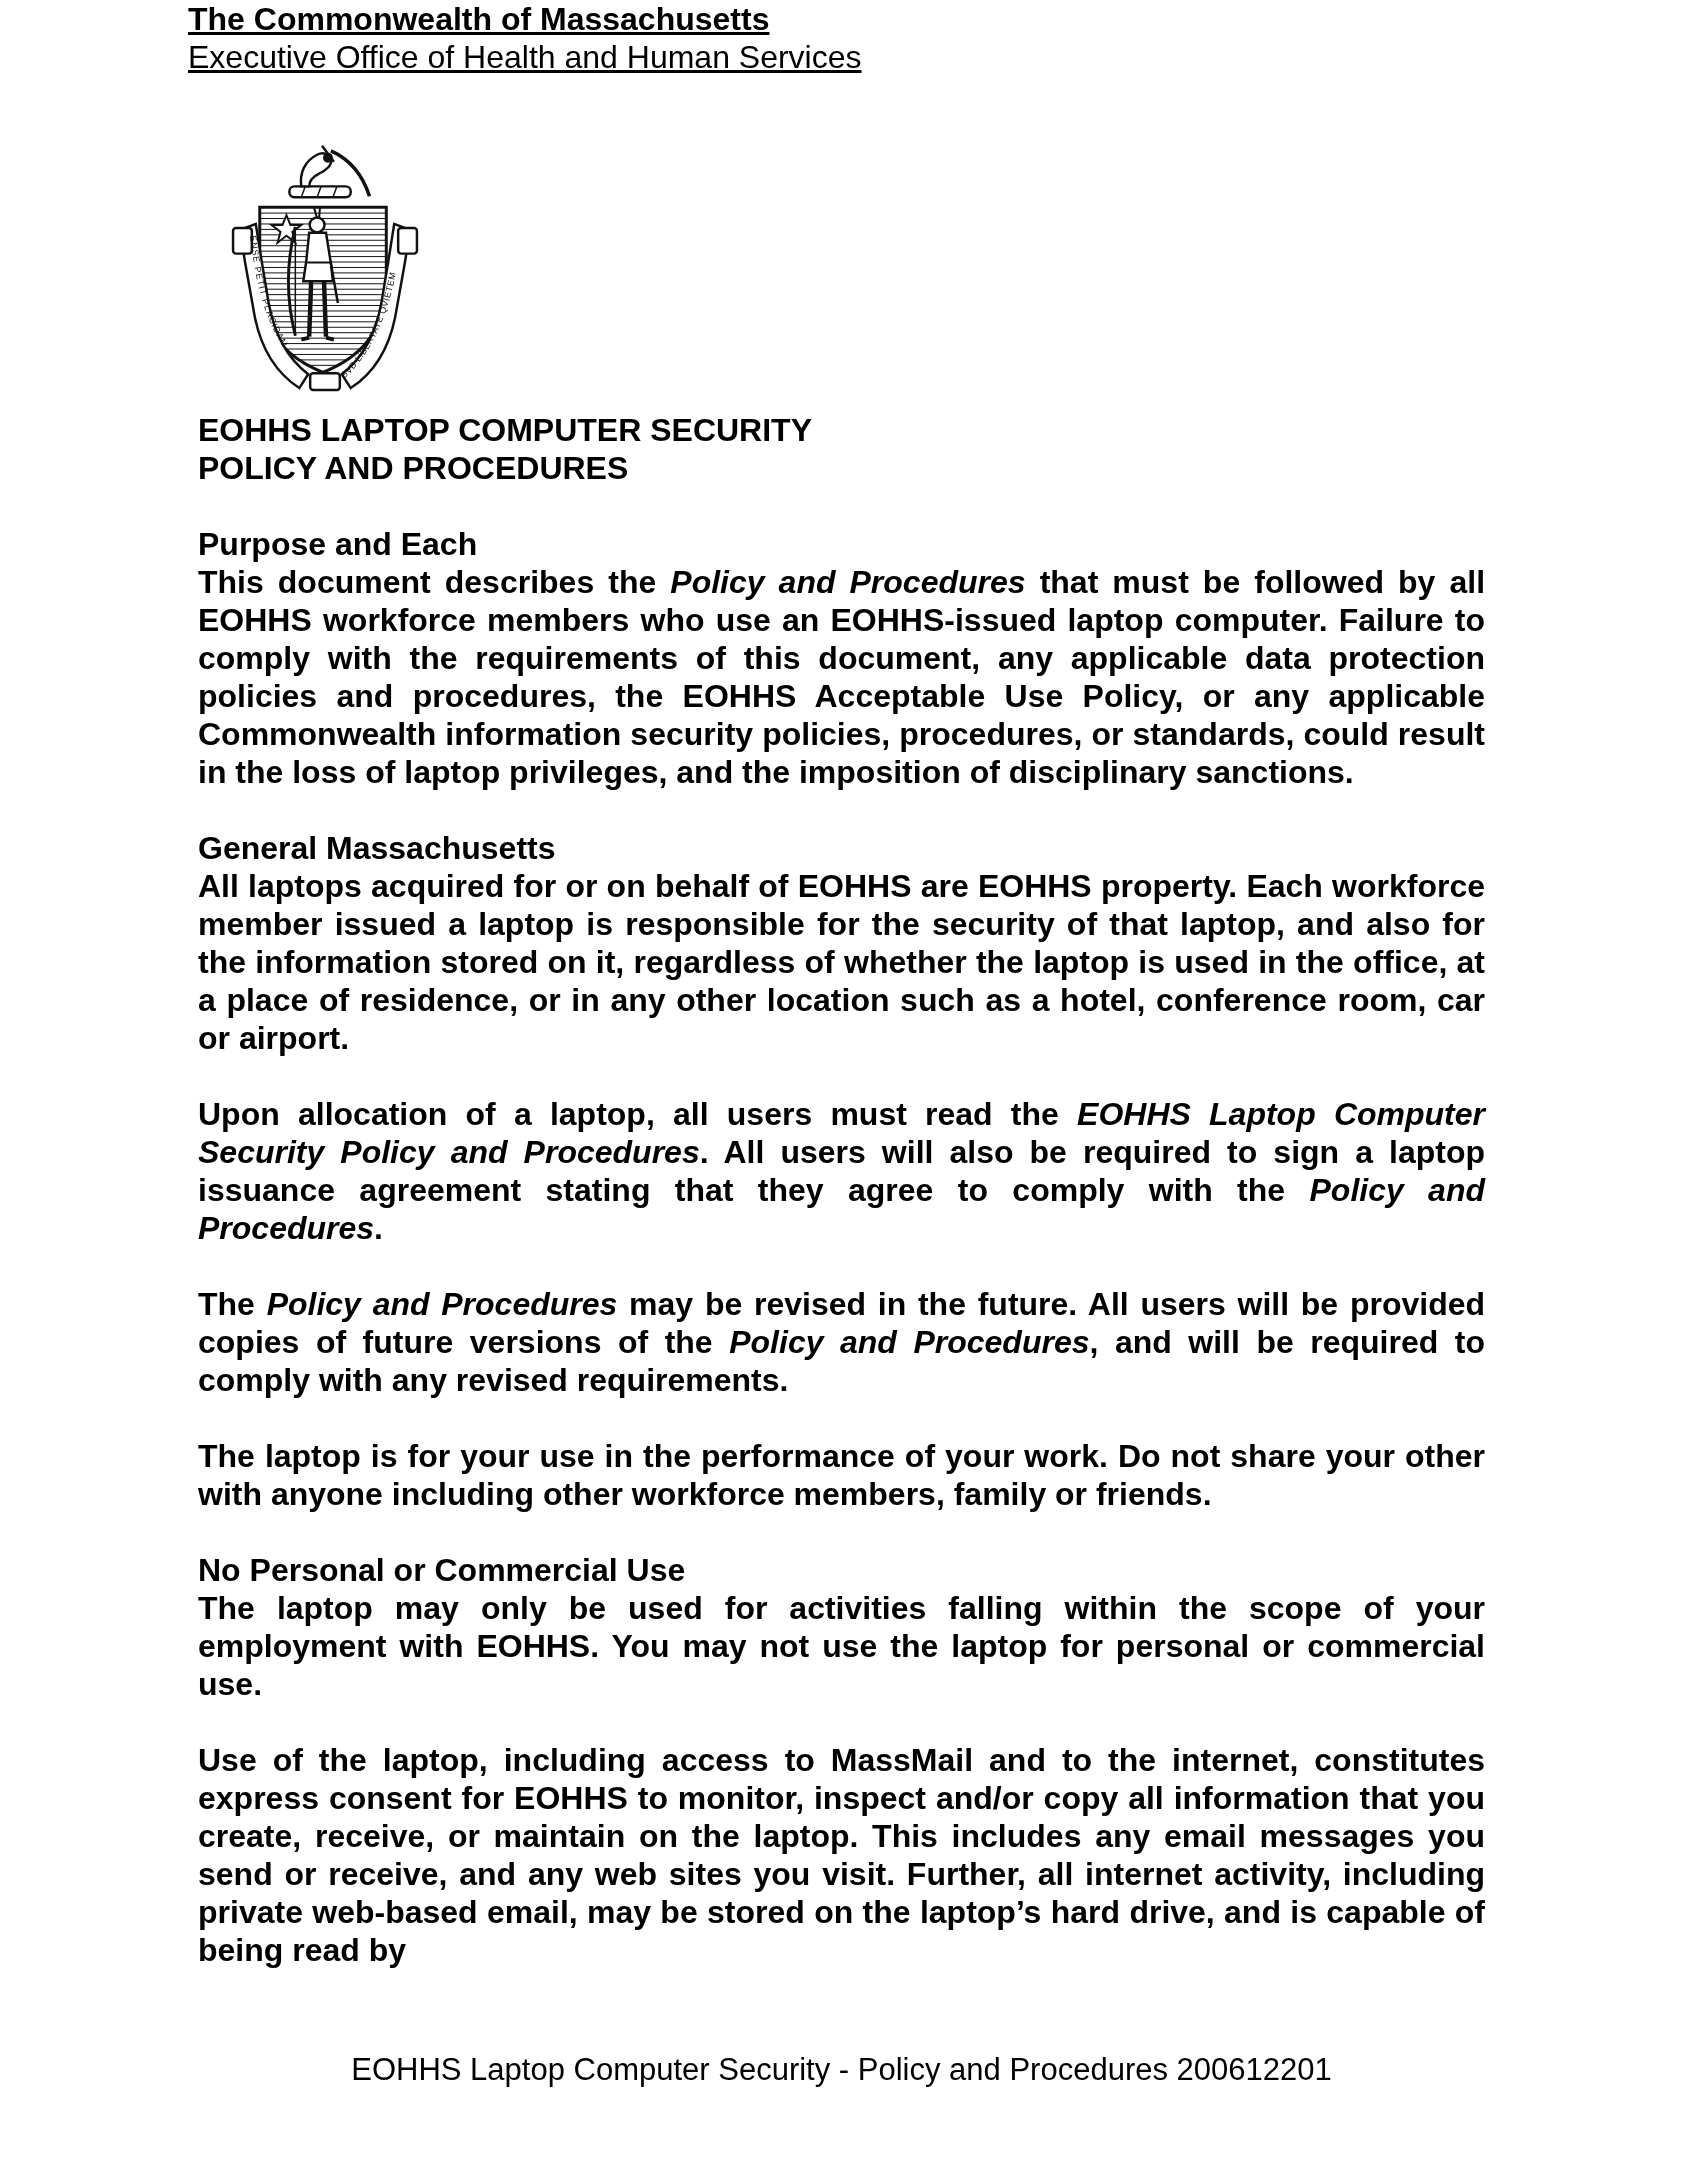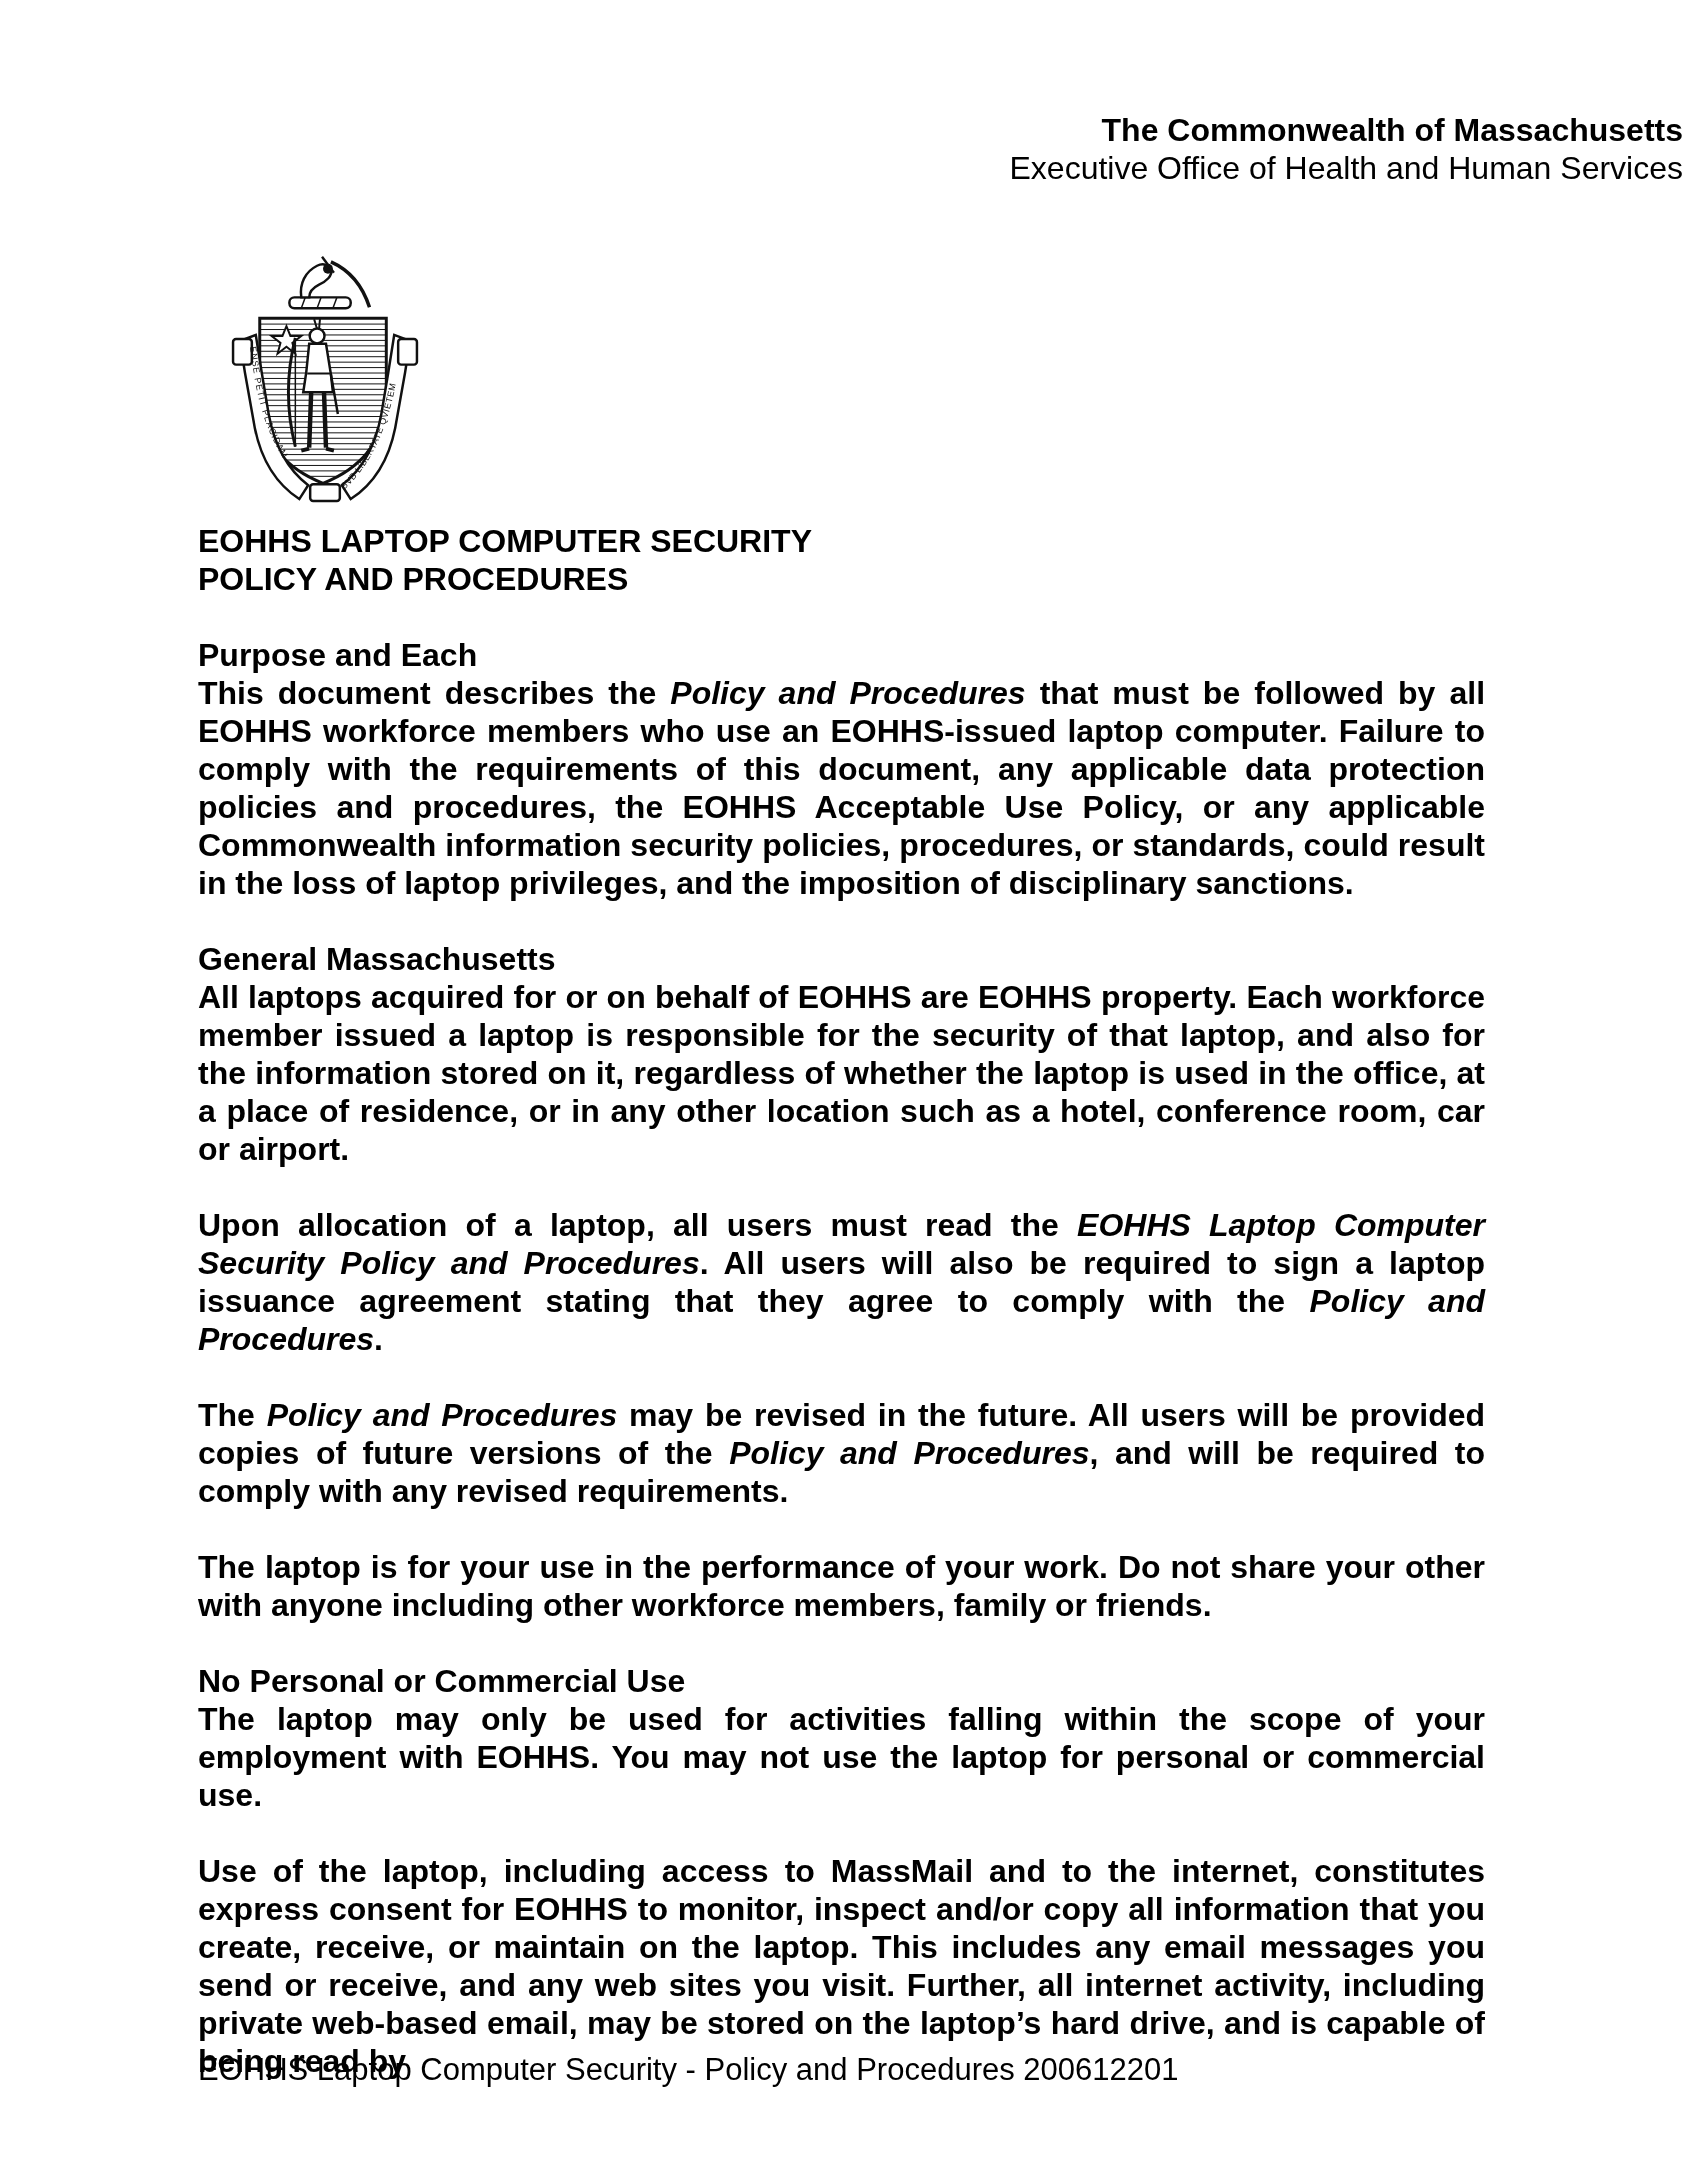--- a/index.html
+++ b/index.html
@@ -8,23 +8,23 @@
     width: 1683px;
     height: 2178px;
     background: #ffffff;
     color: #000000;
     font-family: "Liberation Sans", "DejaVu Sans", sans-serif;
     font-size: 32px;
     line-height: 38px;
     overflow: hidden;
   }
   .doc-header {
-    padding-top: 111px;
     padding-left: 188px;   
-    text-align: right;
+    text-align: left;
+    text-decoration: underline;
   }
   .doc-header .line1 { font-weight: 700; }
   .seal-wrap {
     margin: 57px 0 0 228px;
     width: 194px;
     height: 262px;
   }
   .seal-wrap svg { display: block; }
   .doc-title {
     margin-top: 16px;
@@ -35,21 +35,21 @@
   .body-text { padding: 0 198px; }
   .sec-h { font-weight: 700; margin-top: 38px; }
   .para { text-align: justify; margin-top: 38px; font-weight: bold; }
   .sec-h + .para { margin-top: 0; }
   .doc-footer {
     position: absolute;
     left: 198px;
     right: 198px;
     top: 2051px;
     display: flex;
-    justify-content: flex-start;
+    justify-content: center;
     align-items: baseline;
     font-size: 31px;
   }
   .seal-line { stroke: #111; fill: none; }
 </style>
 </head>
 <body>
 
 <div class="page">
 

